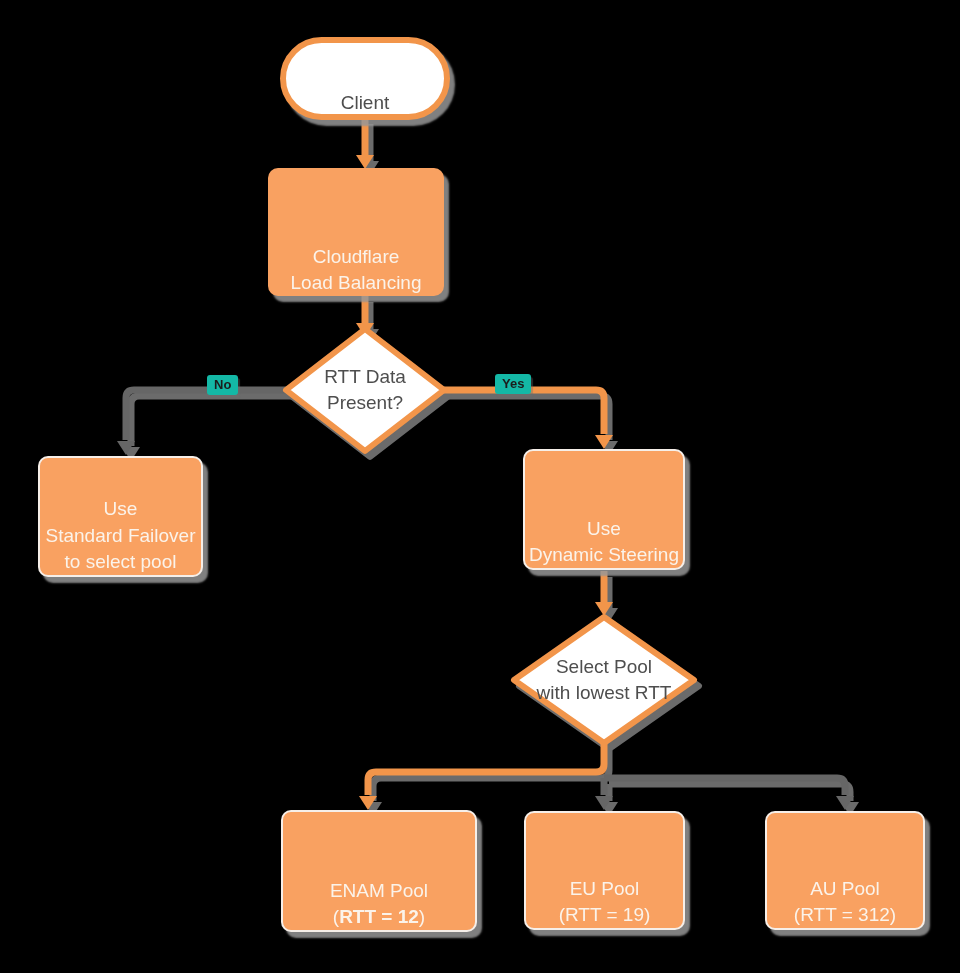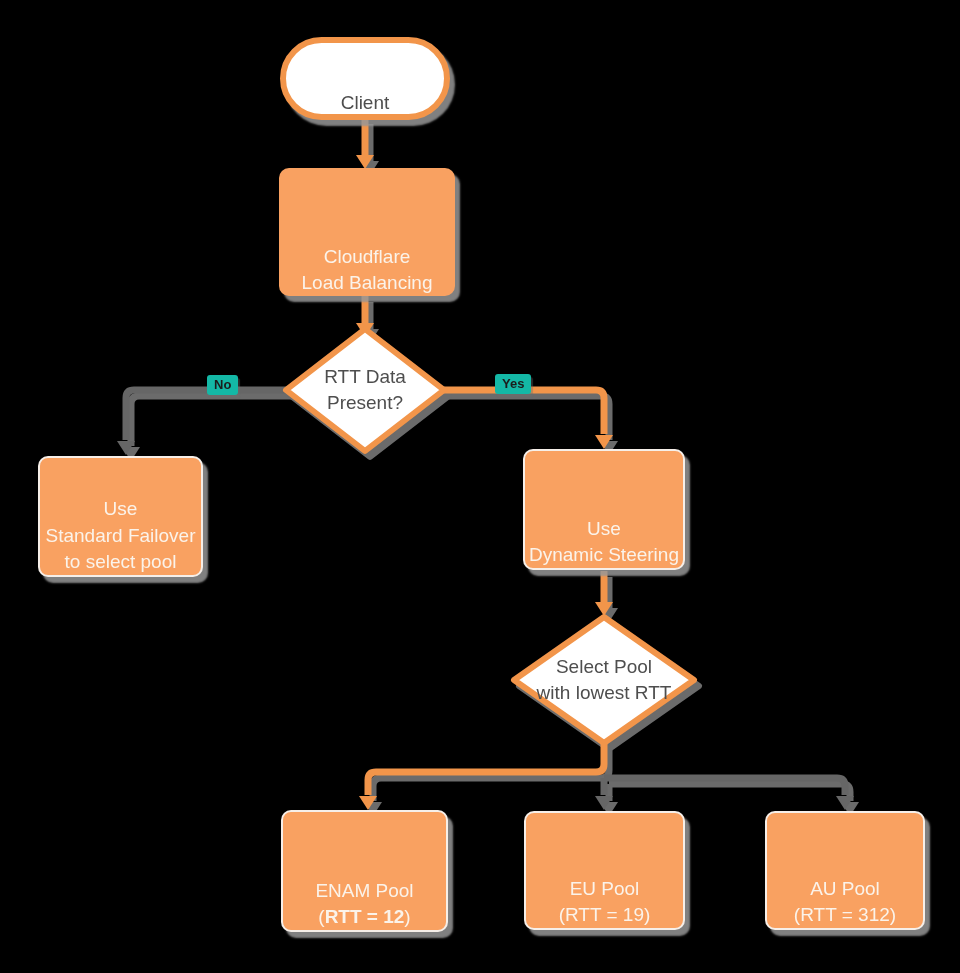--- a/index.html
+++ b/index.html
@@ -94,21 +94,21 @@
     </g>
 
     <polygon points="365,329 444,390 365,451 286,390" fill="#ffffff" stroke="#F2954A" stroke-width="6" stroke-linejoin="round"></polygon>
     <polygon points="604,617 694,680 604,743 514,680" fill="#ffffff" stroke="#F2954A" stroke-width="6" stroke-linejoin="round"></polygon>
   </svg>
 
   <div class="node pill" style="left:280px;top:37px;width:170px;height:83px;">
     <span class="multiline">Client</span>
   </div>
 
-  <div class="node orange-box no-rim" style="left:279px;top:168px;width:176px;height:128px;">
+  <div class="node orange-box no-rim" style="left:268px;top:168px;width:176px;height:128px;">
     <span class="multiline">Cloudflare
 Load Balancing</span>
   </div>
 
   <div class="diamond-text multiline" style="left:285px;top:352px;width:160px;height:76px;">RTT Data
 Present?</div>
 
   <div class="node orange-box" style="left:38px;top:456px;width:165px;height:121px;">
     <span class="multiline">Use
 Standard Failover
@@ -116,21 +116,21 @@
   </div>
 
   <div class="node orange-box" style="left:523px;top:449px;width:162px;height:121px;">
     <span class="multiline">Use
 Dynamic Steering</span>
   </div>
 
   <div class="diamond-text multiline" style="left:509px;top:645px;width:190px;height:70px;">Select Pool
 with lowest RTT</div>
 
-  <div class="node orange-box" style="left:281px;top:810px;width:167px;height:122px;">
+  <div class="node orange-box" style="left:281px;top:810px;width:196px;height:122px;">
     <span>
       <span>ENAM Pool</span><br>
       <span>(</span><b>RTT = 12</b><span>)</span>
     </span>
   </div>
 
   <div class="node orange-box" style="left:524px;top:811px;width:161px;height:119px;">
     <span class="multiline">EU Pool
 (RTT = 19)</span>
   </div>

